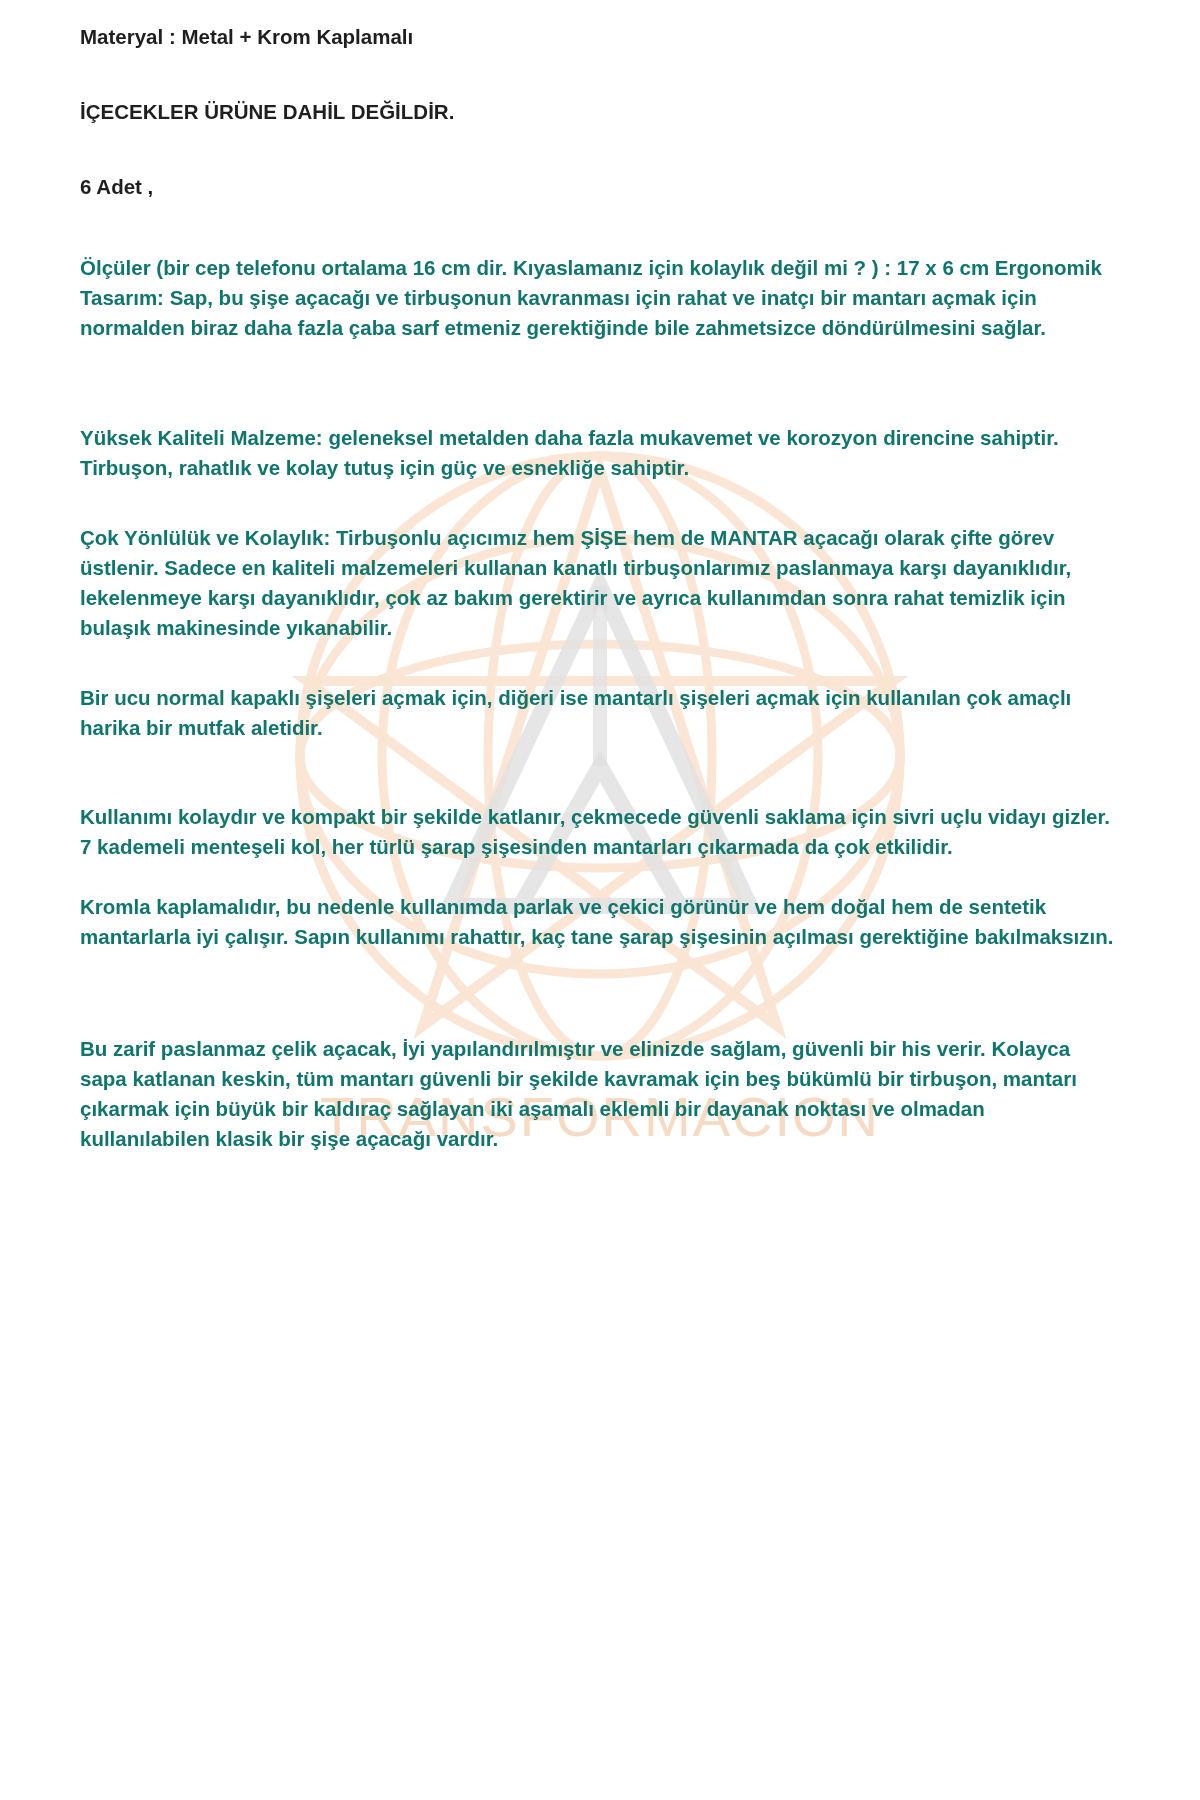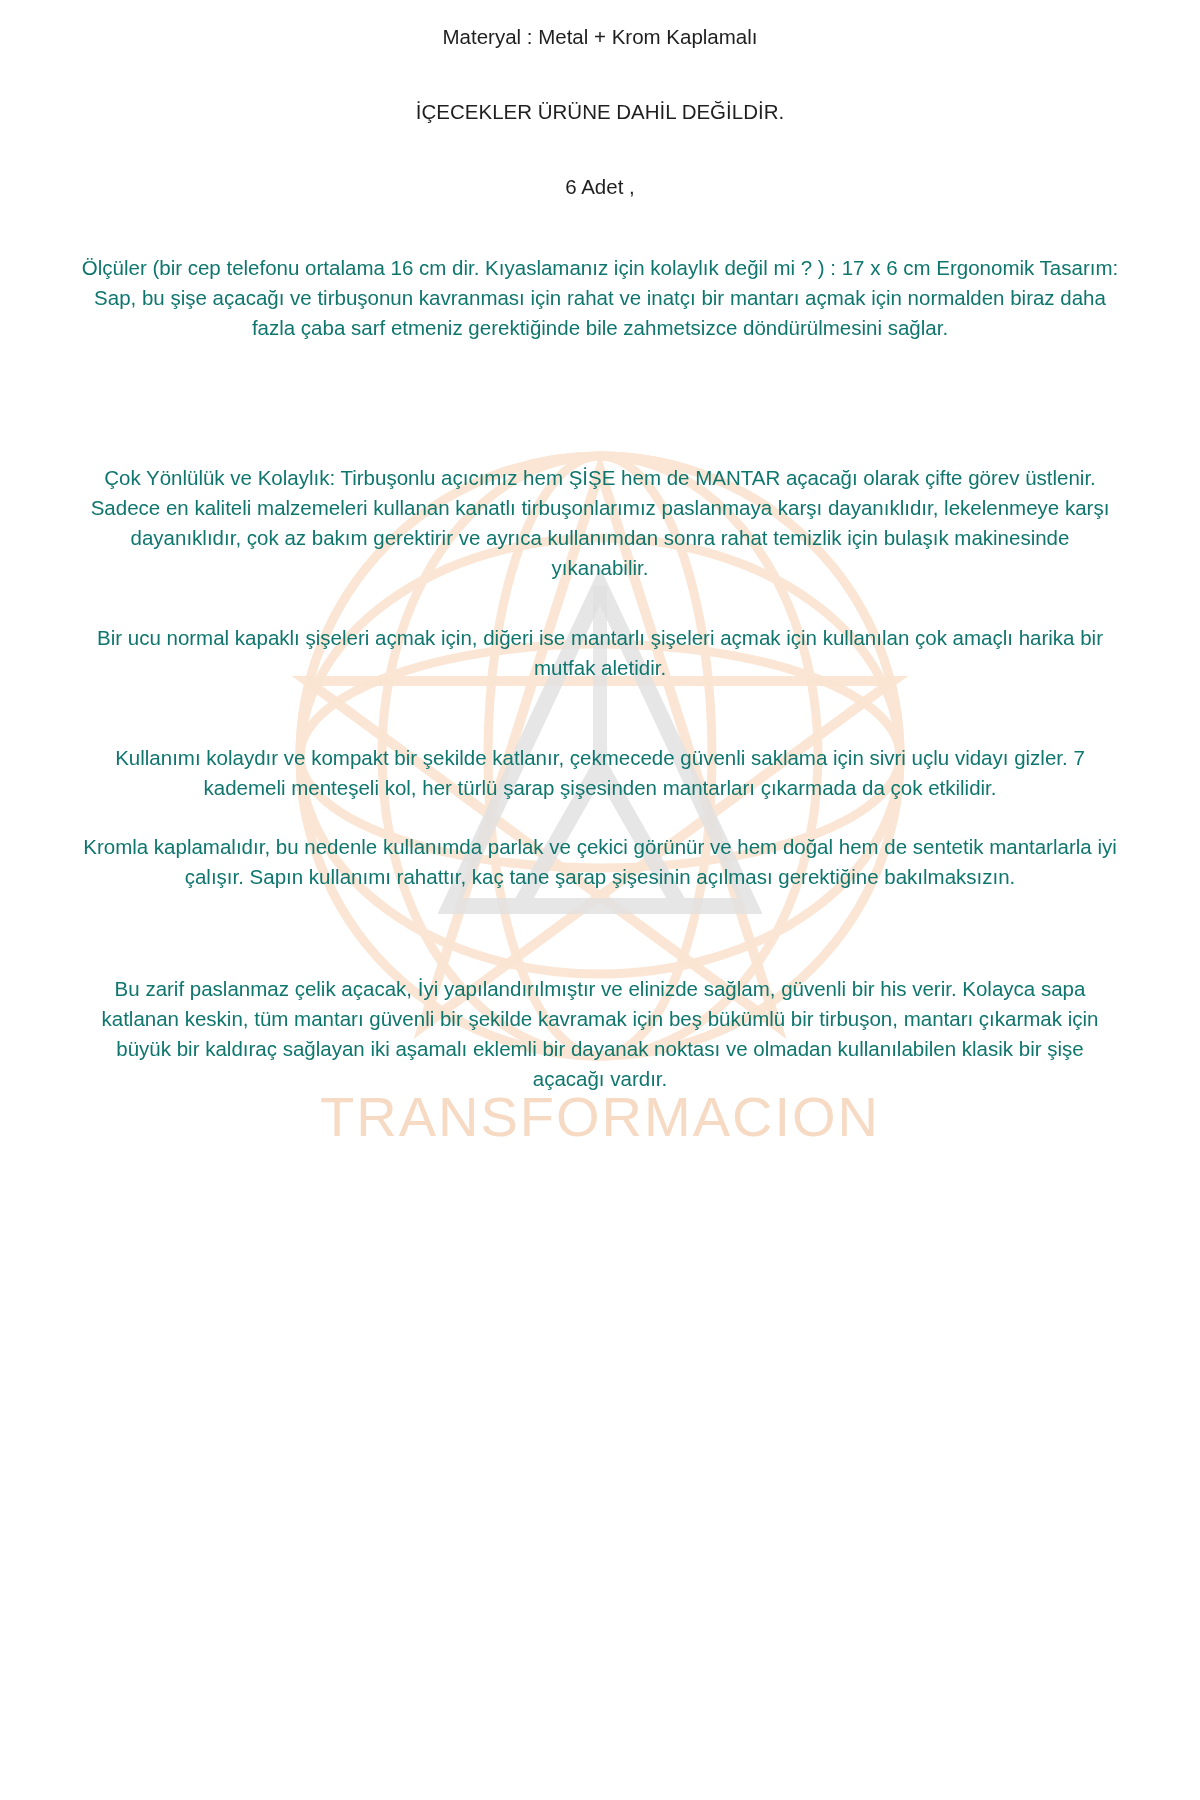--- a/index.html
+++ b/index.html
@@ -55,21 +55,22 @@
     font-weight: 400;
     color: #f6d9c0;
     opacity: 0.95;
     font-family: "Liberation Sans", sans-serif;
   }
 
   
   .content {
     position: relative;
     z-index: 2;
-    text-align: center;
+    text-align: left;
+    font-weight: bold;
   }
   .line {
     font-size: 20.5px;
     line-height: 1.42;
     margin: 0;
     color: #1f1f1f;
   }
   .para {
     font-size: 20.5px;
     line-height: 1.46;
@@ -120,20 +121,21 @@
     <div class="sp-46"></div>
 
     <p class="line">6 Adet ,</p>
     <div class="sp-52"></div>
 
     <p class="para">Ölçüler (bir cep telefonu ortalama 16 cm dir. Kıyaslamanız için kolaylık değil mi ? ) : 17 x 6 cm Ergonomik Tasarım: Sap, bu şişe açacağı ve tirbuşonun kavranması için rahat ve inatçı bir mantarı açmak için normalden biraz daha fazla çaba sarf etmeniz gerektiğinde bile zahmetsizce döndürülmesini sağlar.</p>
     <div class="sp-40"></div>
 
     <div class="sp-40"></div>
 
+    <p class="para">Yüksek Kaliteli Malzeme: geleneksel metalden daha fazla mukavemet ve korozyon direncine sahiptir. Tirbuşon, rahatlık ve kolay tutuş için güç ve esnekliğe sahiptir.</p>
     <div class="sp-40"></div>
 
     <p class="para">Çok Yönlülük ve Kolaylık: Tirbuşonlu açıcımız hem ŞİŞE hem de MANTAR açacağı olarak çifte görev üstlenir. Sadece en kaliteli malzemeleri kullanan kanatlı tirbuşonlarımız paslanmaya karşı dayanıklıdır, lekelenmeye karşı dayanıklıdır, çok az bakım gerektirir ve ayrıca kullanımdan sonra rahat temizlik için bulaşık makinesinde yıkanabilir.</p>
     <div class="sp-40"></div>
 
     <p class="para">Bir ucu normal kapaklı şişeleri açmak için, diğeri ise mantarlı şişeleri açmak için kullanılan çok amaçlı harika bir mutfak aletidir.</p>
     <div class="sp-30"></div>
 
     <div class="sp-30"></div>
 

